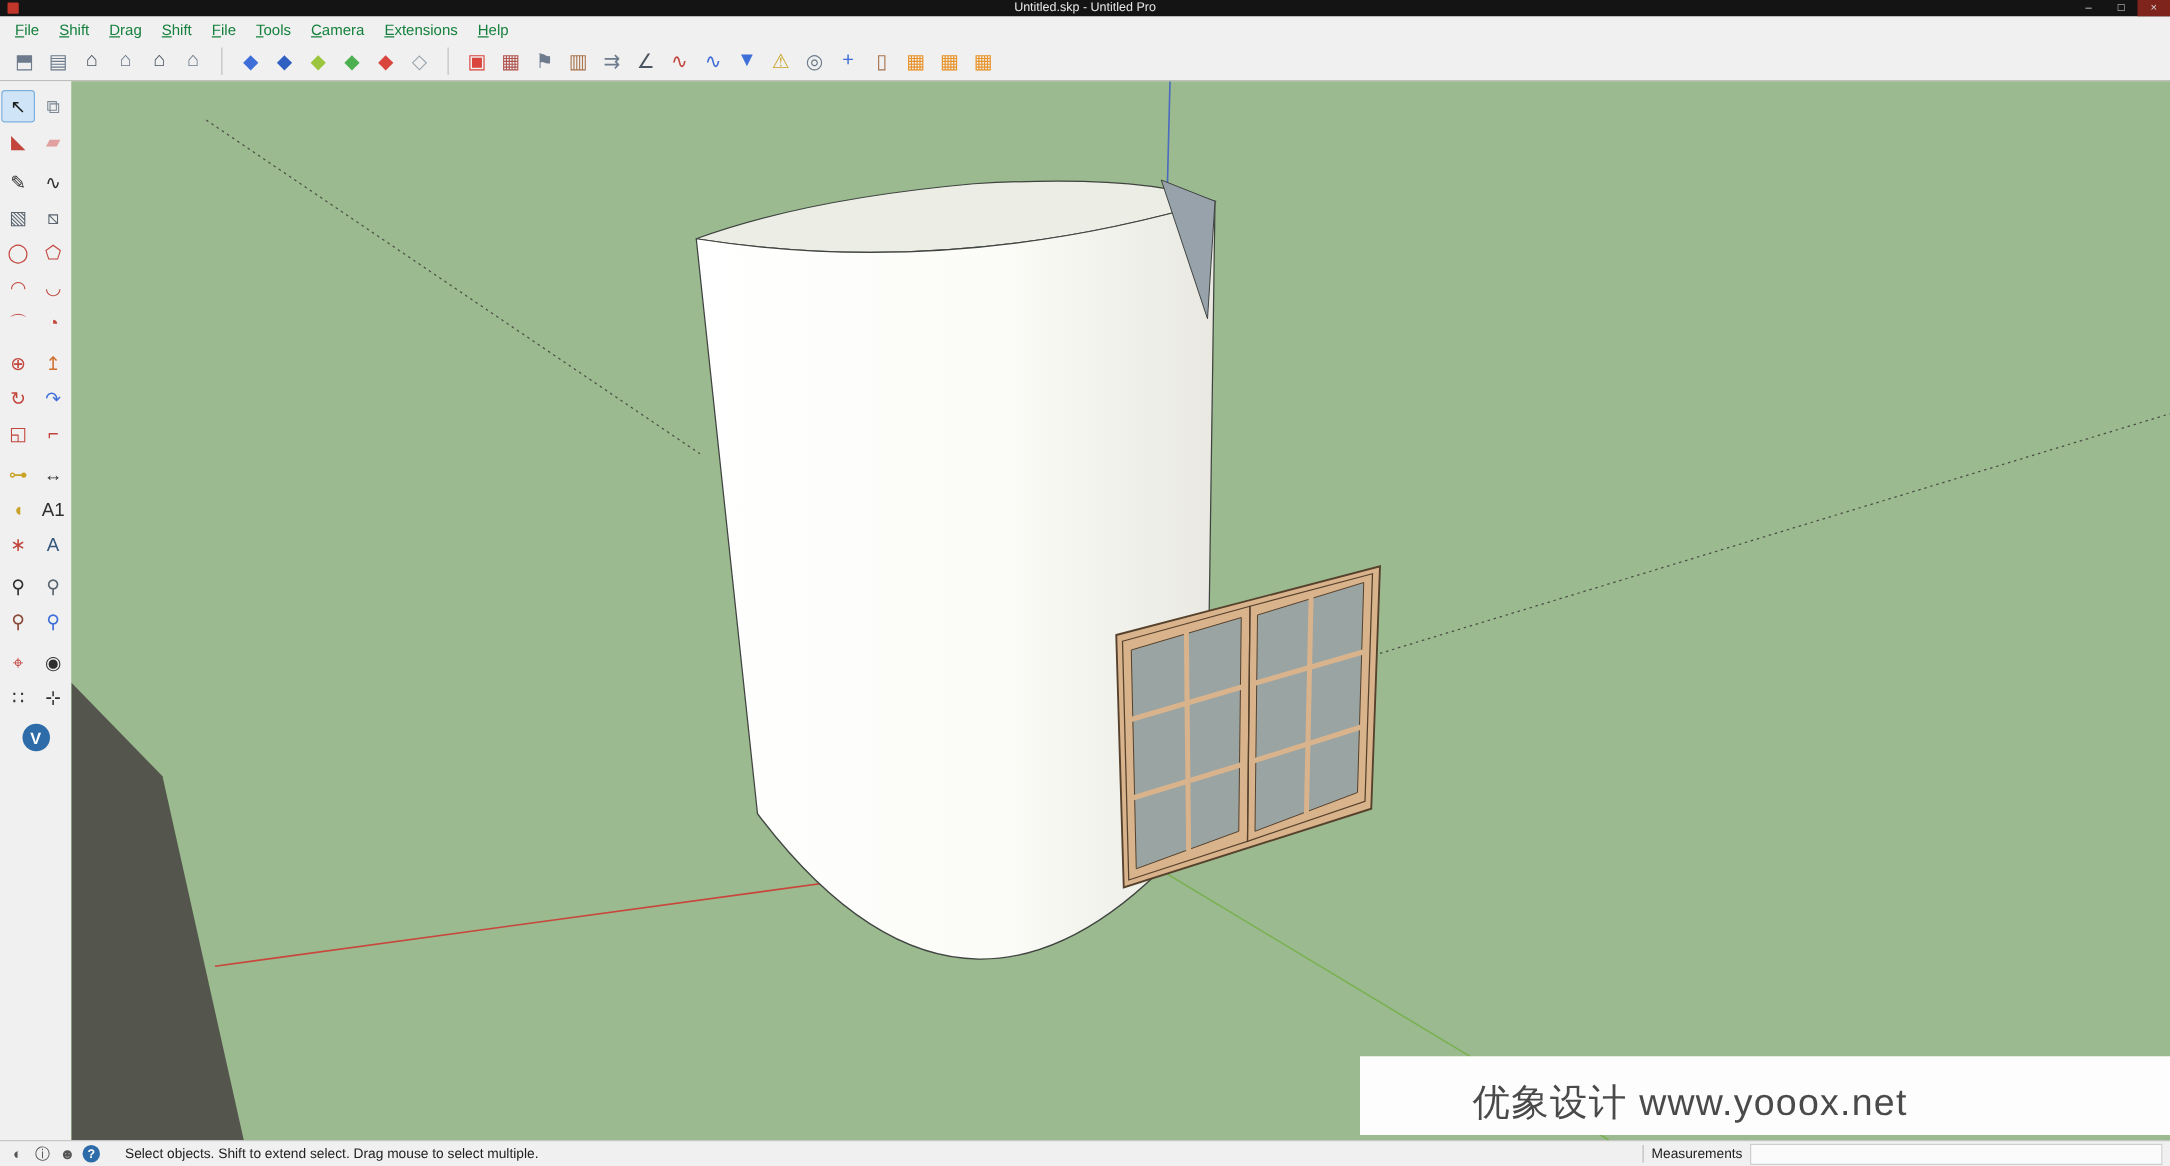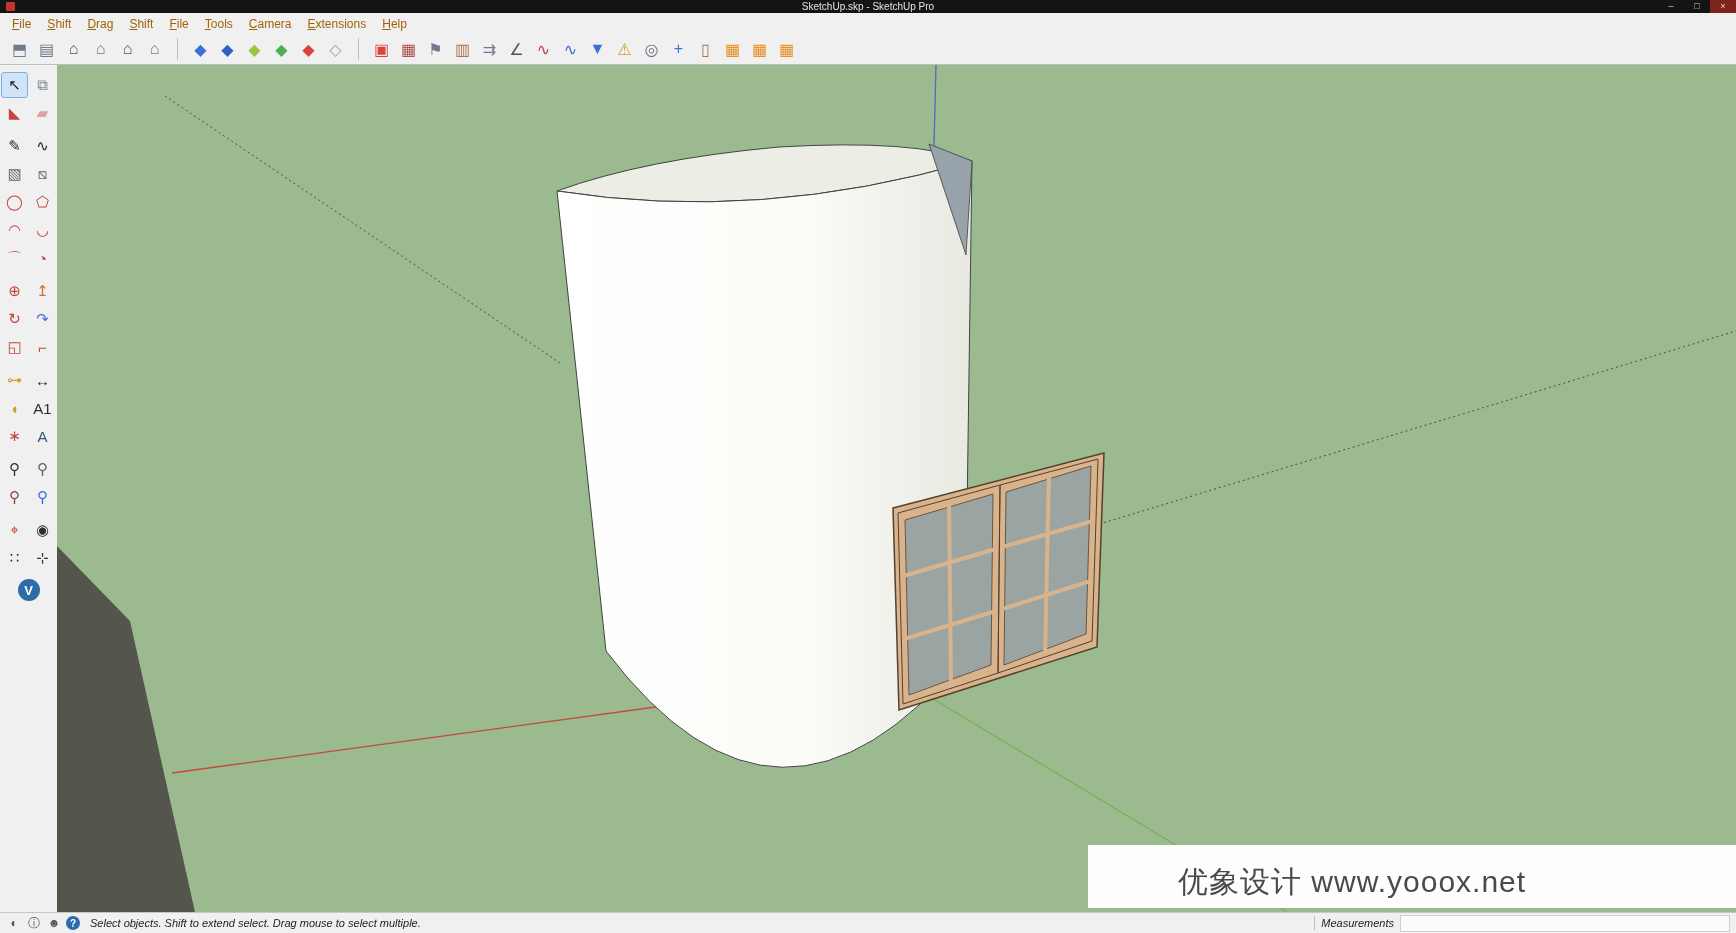--- a/index.html
+++ b/index.html
@@ -12,21 +12,21 @@
     align-items:center; position:relative; flex:0 0 auto; }
   .app-icon { width:9px; height:9px; background:#c2352b; margin-left:6px; border-radius:1px; }
   .title-text { position:absolute; left:50%; transform:translateX(-50%);
     font-size:10px; line-height:13px; white-space:nowrap; }
   .win-controls { margin-left:auto; display:flex; height:100%; }
   .win-btn { width:26px; text-align:center; font-size:9px; line-height:13px; color:#dcdcdc; }
   .win-btn.close { background:#7e241c; }
 
   
   .menu-bar { height:21px; background:#f0f0f0; display:flex; align-items:center;
-    font-size:12px; color:#a16207; padding-left:4px; flex:0 0 auto; }
+    font-size:12px; color:#15803d; padding-left:4px; flex:0 0 auto; }
   .menu-item { display:inline-block; padding:2px 8px; }
   .menu-item::first-letter { text-decoration:underline; }
 
   
   .toolbar { height:31px; background:#f0f0f0; border-bottom:1px solid #bdbdbd;
     display:flex; align-items:center; padding-left:6px; flex:0 0 auto; }
   .tb-group { display:flex; align-items:center; }
   .tb-icon { width:27px; height:24px; display:flex; align-items:center;
     justify-content:center; font-size:16px; cursor:default; }
   .tb-sep { width:1px; height:22px; background:#c2c2c2; margin:0 9px; }
@@ -52,33 +52,33 @@
 
   
   .status-bar { height:21px; background:#f0f0f0; border-top:1px solid #c6c6c6;
     display:flex; align-items:center; font-size:11px; color:#1d1d1d;
     padding:0 6px; gap:4px; flex:0 0 auto; }
   #status-icons { display:flex; align-items:center; gap:4px; }
   .st-icon { width:16px; height:16px; display:flex; align-items:center;
     justify-content:center; font-size:12px; color:#555; }
   .st-icon.help { background:#2d6ca8; color:#fff; border-radius:50%;
     font-weight:bold; font-size:10px; width:14px; height:14px; }
-  .status-msg { margin-left:6px;font-style:italic; }
-  .meas { margin-left:auto; display:flex; align-items:center; gap:6px;font-style:italic; }
+  .status-msg { margin-left:16px; }
+  .meas { margin-left:auto; display:flex; align-items:center; gap:6px; }
   .meas-sep { width:1px; height:14px; background:#bdbdbd; }
   .meas-box { width:330px; height:17px; background:#fbfbfb; border:1px solid #cfcfcf; }
 </style>
 </head>
 <body>
 
 <div class="app">
 
   <div class="title-bar">
     <span class="app-icon"></span>
-    <span class="title-text">SketchUp.skp - SketchUp Pro</span>
+    <span class="title-text">Untitled.skp - Untitled Pro</span>
     <div class="win-controls">
       <span class="win-btn">–</span>
       <span class="win-btn">□</span>
       <span class="win-btn close">×</span>
     </div>
   </div>
 
   <div class="menu-bar" id="menu-bar">
       <span class="menu-item">File</span>
       <span class="menu-item">Shift</span>

